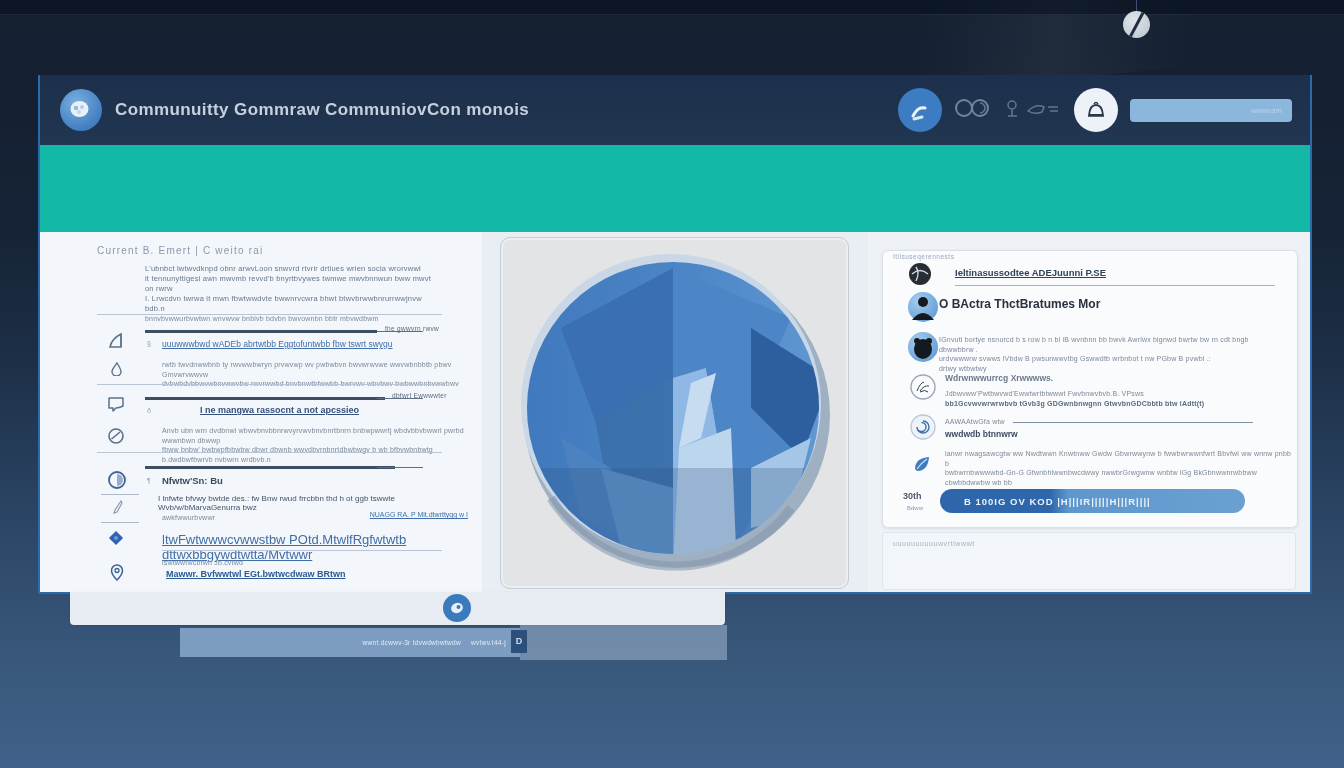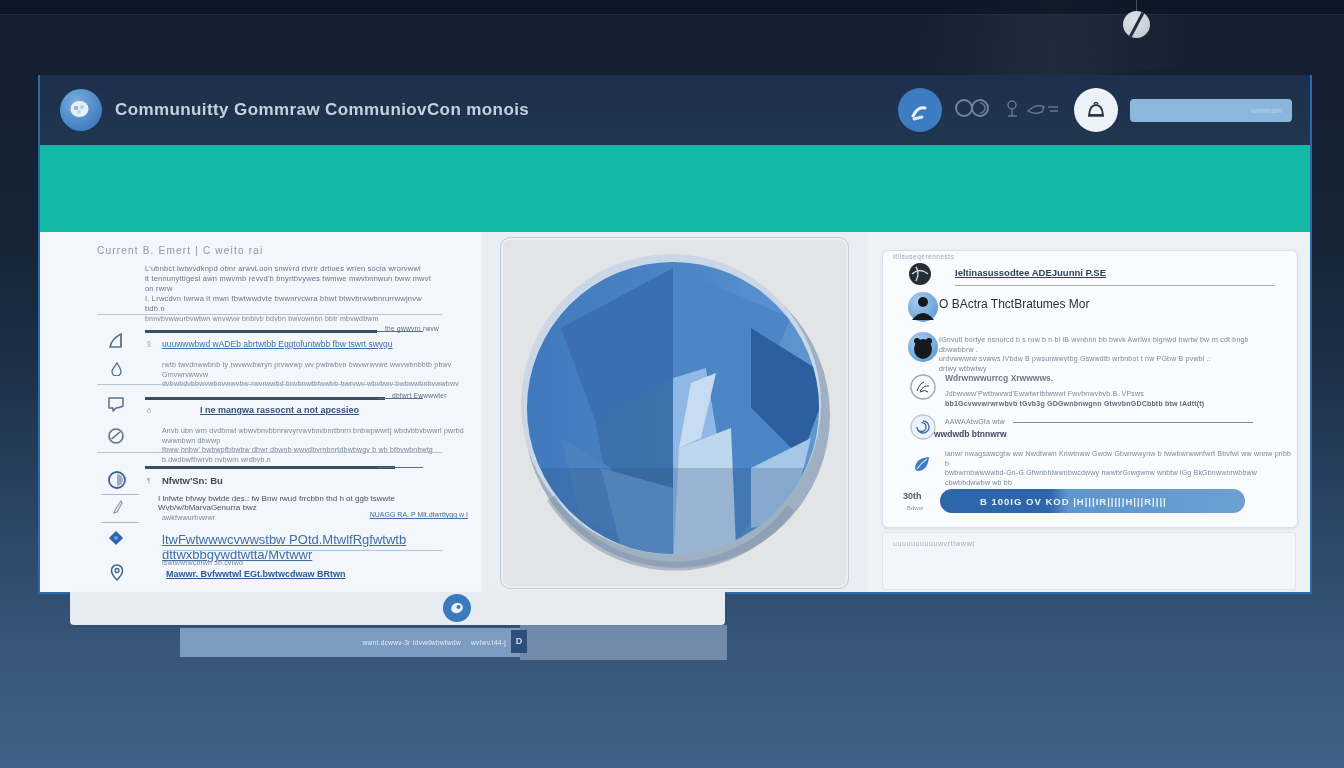--- a/index.html
+++ b/index.html
@@ -59,25 +59,25 @@
   .icon-col .ic{position:absolute;left:67px;}
   .ic-div{position:absolute;left:61px;width:38px;border-top:1px solid #aeb9c8;}
 
   .center-card{position:absolute;left:460px;top:5px;width:347px;height:350px;border-radius:10px;
                background:#e2e4e6;border:1px solid #c2cdd7;box-shadow:inset 0 0 0 2px #eceef0;}
 
   .right-panel{position:absolute;left:828px;top:0;width:442px;height:360px;background:#eef2f7;}
   .rp-card{position:absolute;left:14px;top:18px;width:414px;height:276px;background:#fafbfd;
            border:1px solid #d9e0ea;border-radius:6px;box-shadow:0 1px 3px rgba(60,80,110,.12);}
   .rp-note{position:absolute;left:10px;top:2px;font-size:6.5px;color:#9aa7b8;letter-spacing:.5px;}
-  .rp-title{font-weight:400;color:#27313f;}
+  .rp-title{font-weight:700;color:#27313f;}
   .avatar{position:absolute;width:32px;height:32px;}
   .pill-btn{position:absolute;left:57px;top:238px;width:305px;height:24px;border-radius:12px;border:none;cursor:pointer;
             background:linear-gradient(90deg,#2d66ab 0%,#2d66ab 36%,#5e97cd 42%,#6ba0d3 100%);
-            color:#eaf2fa;font-size:9.5px;font-weight:700;letter-spacing:1px;text-align:left;padding-left:40px;}
+            color:#eaf2fa;font-size:9.5px;font-weight:700;letter-spacing:1px;text-align:left;padding-left:24px;}
   .comment-box{position:absolute;left:14px;top:300px;width:414px;height:58px;background:#f2f5fa;
                border:1px solid #dfe5ed;border-radius:3px;resize:none;box-sizing:border-box;
                font-size:7px;color:#9aa7b8;padding:7px 10px;outline:none;font-family:inherit;}
   .comment-box::placeholder{color:#a6b2c2;letter-spacing:.6px;}
 
   
   .bottom-strip{position:absolute;left:70px;top:592px;width:655px;height:33px;background:#e7ecf3;
                 border-radius:0 0 4px 4px;box-shadow:0 1px 2px rgba(30,50,80,.25);}
   .fab{position:absolute;left:373px;top:2px;width:28px;height:28px;border-radius:50%;background:#3b7abc;
        display:flex;align-items:center;justify-content:center;border:none;cursor:pointer;}
@@ -335,21 +335,21 @@
         </div>
 
         <span style="position:absolute;left:26px;top:162px;">
           <svg width="28" height="28" viewBox="0 0 28 28">
               <circle cx="14" cy="14" r="12" fill="#eef3f9" stroke="#b9c6d6" stroke-width="1.3"></circle>
               <path d="M14 14 m0 -6 a6 6 0 1 1 -6 6 a4.5 4.5 0 1 0 4.5 -4.5" fill="none" stroke="#3d6fae" stroke-width="1.4"></path>
             </svg>
         </span>
         <div class="tiny2" style="position:absolute;left:62px;top:166px;">AAWAAtwGfa wtw</div>
         <div class="hairline" style="left:130px;top:171px;width:240px;border-color:#7e8fa4;"></div>
-        <div style="position:absolute;left:51px;top:178px;font-size:8.5px;font-weight:700;color:#3c4c60;">wwdwdb btnnwrw</div>
+        <div style="position:absolute;left:62px;top:178px;font-size:8.5px;font-weight:700;color:#3c4c60;">wwdwdb btnnwrw</div>
 
         <span style="position:absolute;left:28px;top:202px;">
           <svg width="22" height="22" viewBox="0 0 22 22">
               <path d="M4 16 Q4 5 18 4 Q17 18 6 18 Z" fill="#3f7dc1"></path>
               <path d="M6 16 Q10 10 16 6" stroke="#cfe1f2" stroke-width="1.2" fill="none"></path>
             </svg>
         </span>
         <div style="position:absolute;left:62px;top:198px;width:348px;">
           <div class="tiny2">lanwr nwagsawcgtw ww Nwdtwwn Knwtnww Gwdw Gbwrwwynw b fwwbwrwwnfwrt Bbvfwl ww wnnw pnbb b</div>
           <div class="tiny2">bwbwrnbwwwwbd-Gn-G Gfwnbhlwwnbwcdwwy nwwbrGrwgwnw wnbtw lGg BkGbnwwnrwbbww cbwbbdwwbw wb bb</div>

